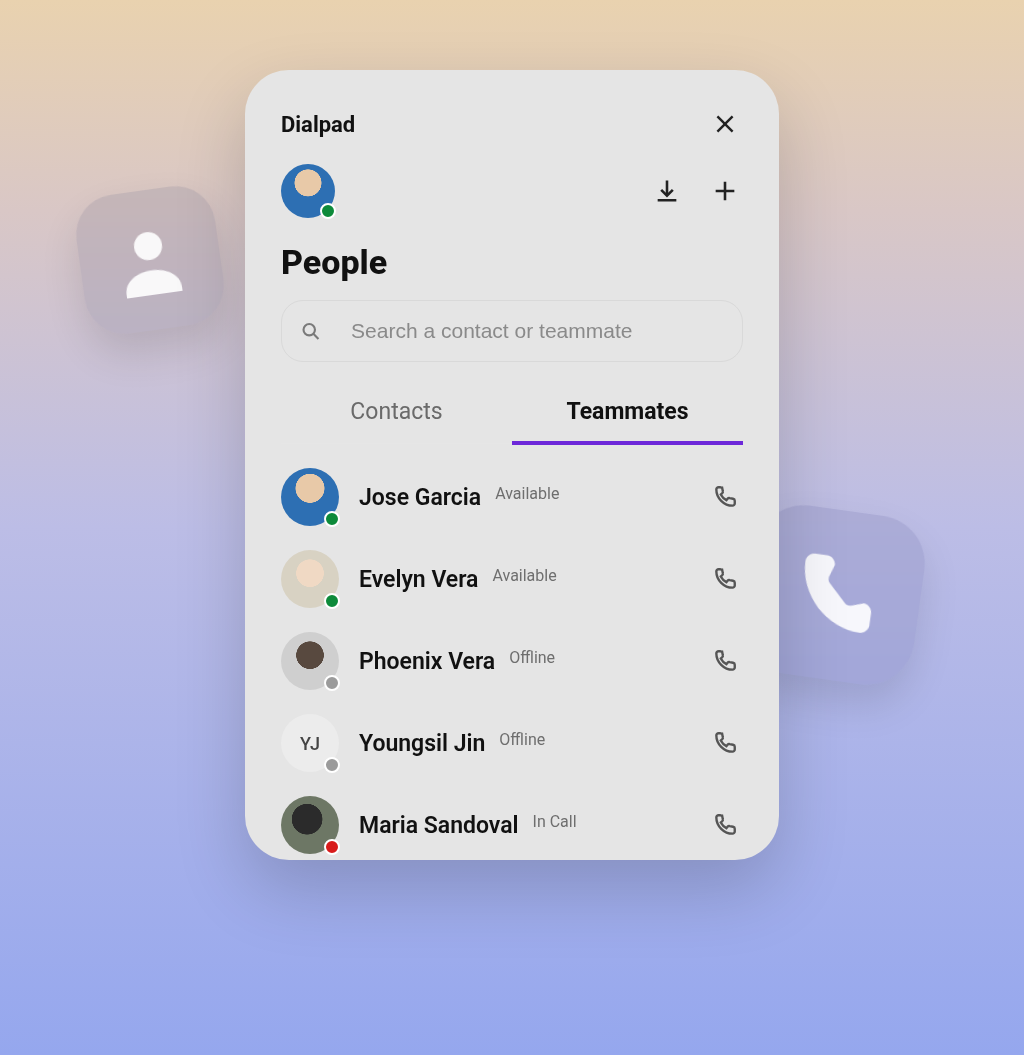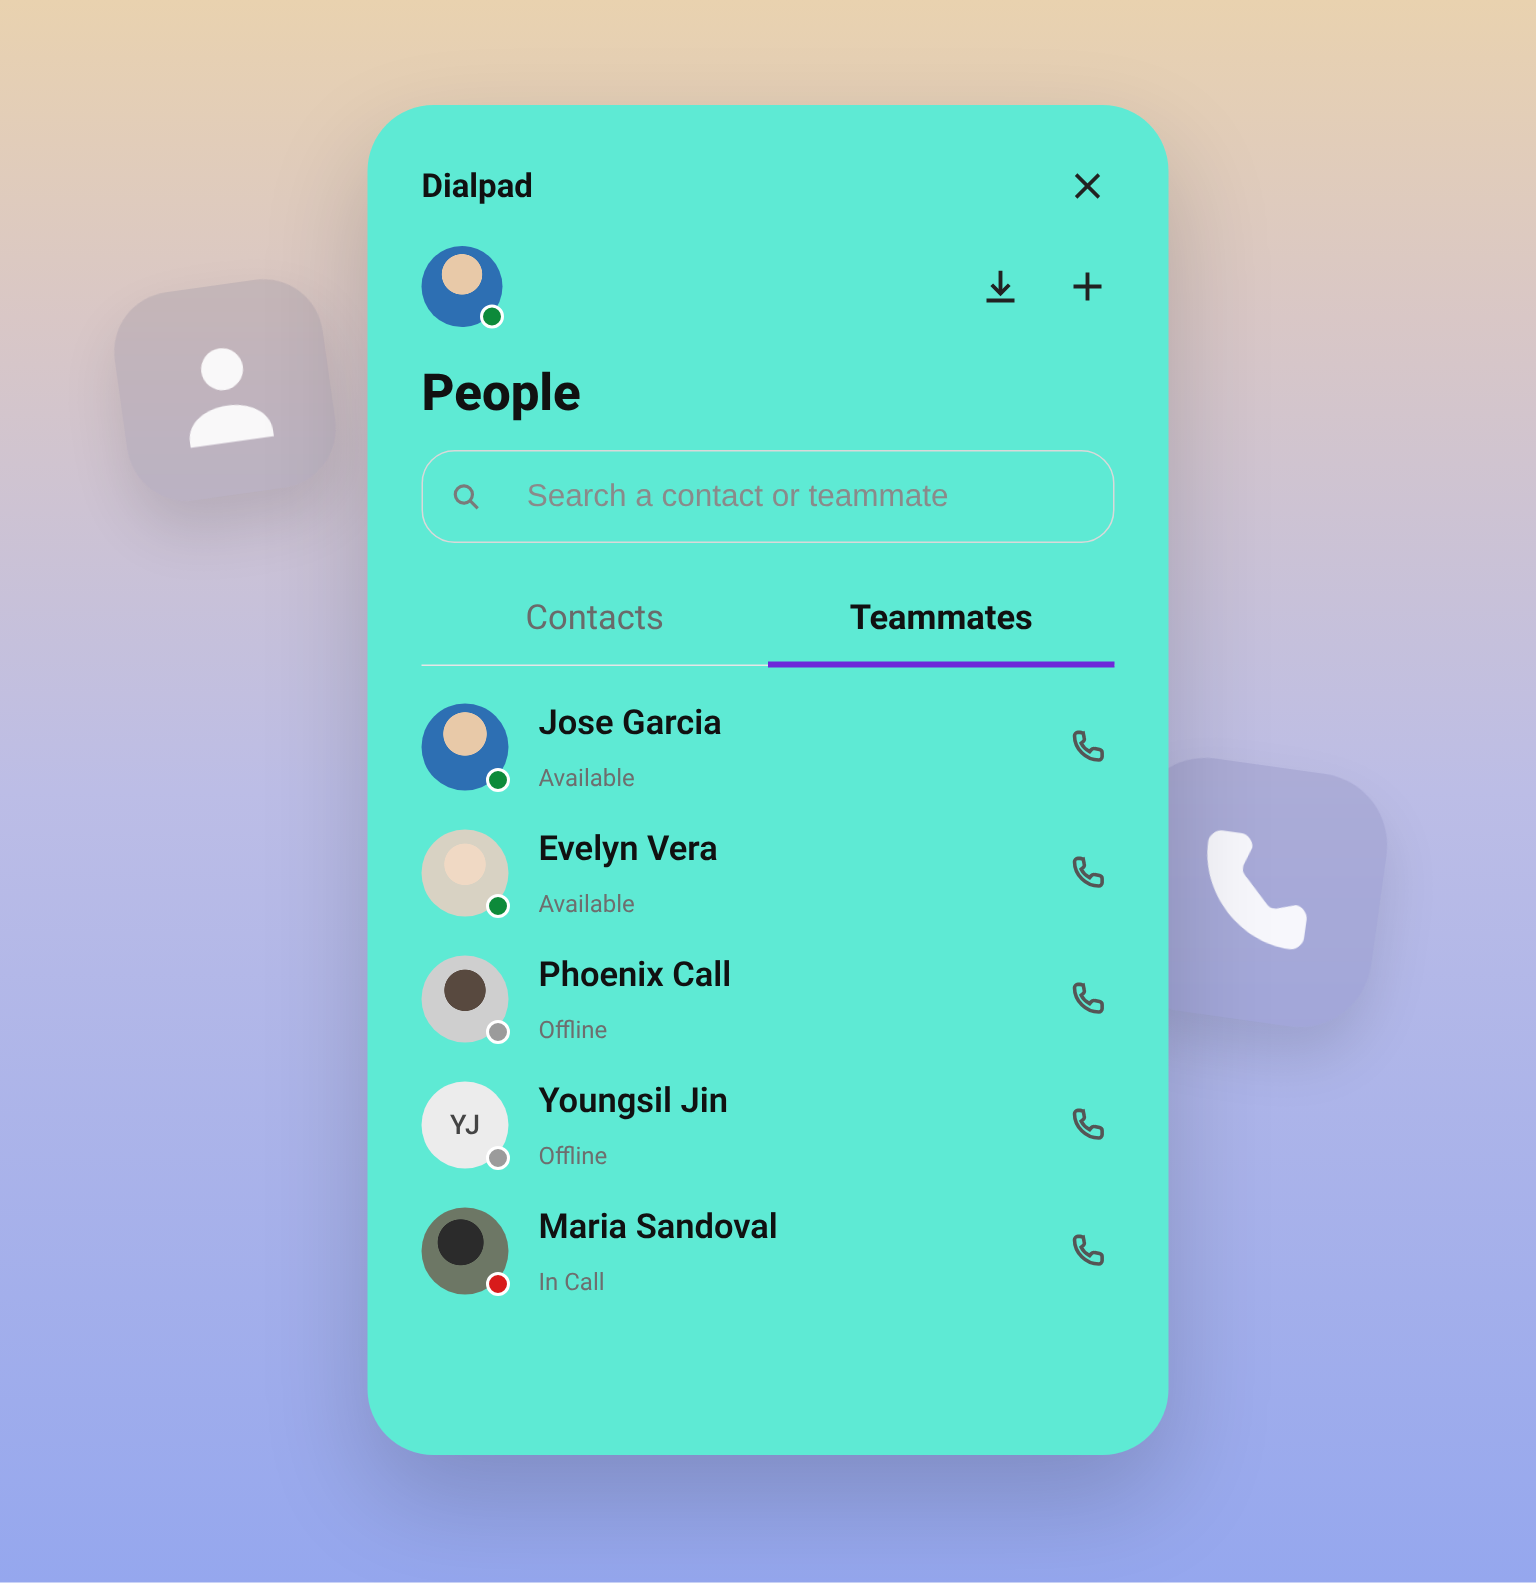--- a/index.html
+++ b/index.html
@@ -27,22 +27,22 @@
   .floaty.left  { top: 190px; left: 80px; transform: rotate(-8deg); }
   .floaty.right { top: 510px; left: 750px; transform: rotate(8deg); width: 170px; height: 170px; border-radius: 48px; background: rgba(120,120,170,0.25);}
   .floaty svg { width: 60%; height: 60%; fill: #fff; opacity: 0.9; }
 
   
   .card {
     position: absolute;
     top: 70px;
     left: 245px;
     width: 534px;
-    height: 900px;
-    background: #5eead4;
+    height: 790px;
+    background: #e5e5e5;
     border-radius: 44px;
     box-shadow: 0 30px 70px rgba(0,0,0,0.18);
     padding: 36px 0 20px 0;
     overflow: hidden;
   }
 
   .topbar {
     display: flex;
     align-items: center;
     justify-content: space-between;
@@ -132,21 +132,21 @@
     font-weight: 700;
     border-bottom: 4px solid #6d28d9;
     margin-bottom: -2px;
   }
 
   .list { padding: 18px 36px 0; display: flex; flex-direction: column; gap: 12px; }
   .row {
     display: flex; align-items: center; gap: 20px;
     padding: 6px 0;
   }
-  .row .info { flex: 1; display: flex; flex-direction: column; gap: 14px; }
+  .row .info { flex: 1; display: flex; gap: 14px; }
   .row .name { font-size: 23px; font-weight: 600; color: #111; }
   .row .stat { font-size: 16px; color: #6e6e6e; }
   .row .call-btn svg { width: 26px; height: 26px; stroke: #555; fill: none; stroke-width: 2.2; }
 
   
   .av1 { background: radial-gradient(circle at 50% 35%, #e8c9a8 0 30%, #2d6fb3 31% 100%); }
   .av2 { background: radial-gradient(circle at 50% 40%, #f0d9c4 0 30%, #d8d2c3 31% 100%); }
   .av3 { background: radial-gradient(circle at 50% 40%, #58493f 0 30%, #cfcfcf 31% 100%); }
   .av4 { background: #ececec; }
   .av5 { background: radial-gradient(circle at 45% 40%, #2b2b2b 0 32%, #6d7765 33% 100%); }
@@ -250,21 +250,21 @@
           </svg>
       </button>
     </div>
 
     <div class="row">
       <div class="avatar small">
         <span class="face av3"></span>
         <span class="status-dot status-offline"></span>
       </div>
       <div class="info">
-        <div class="name">Phoenix Call</div>
+        <div class="name">Phoenix Vera</div>
         <div class="stat">Offline</div>
       </div>
       <button class="icon-btn call-btn">
         <svg viewBox="0 0 24 24">
             <path d="M6 3c-1 0-2 1-2 2 0 8 7 15 15 15 1 0 2-1 2-2v-2.5c0-1-.7-1.7-1.6-1.9l-3-.6c-.8-.2-1.6.1-2.1.7l-1 1.2a12 12 0 0 1-5.2-5.2l1.2-1c.6-.5.9-1.3.7-2.1l-.6-3C9.2 3.7 8.5 3 7.5 3H6z"></path>
           </svg>
       </button>
     </div>
 
     <div class="row">

